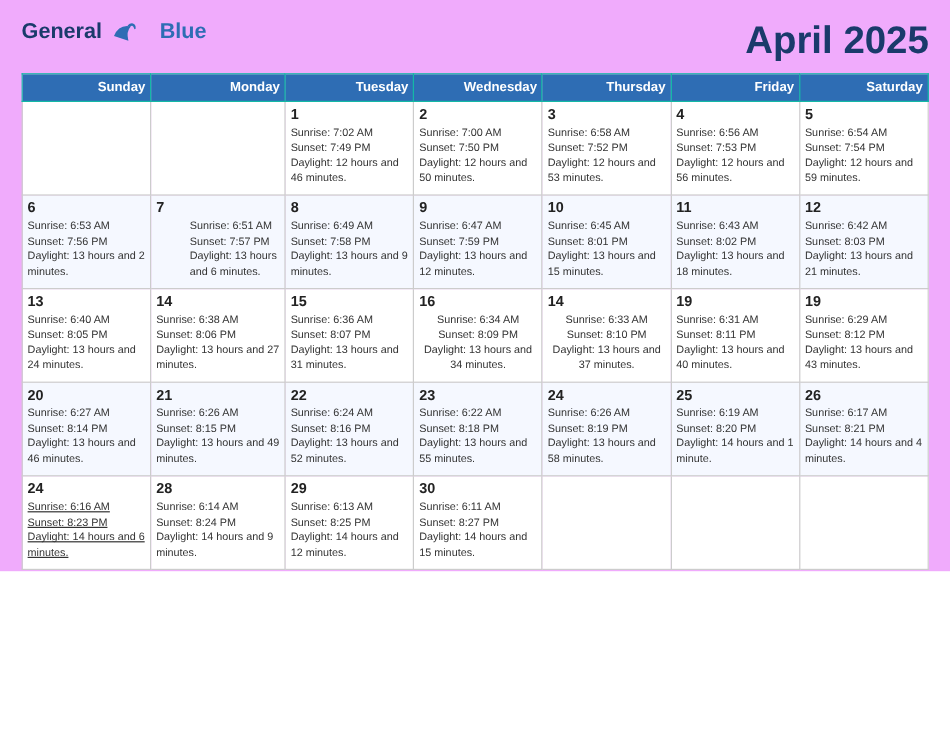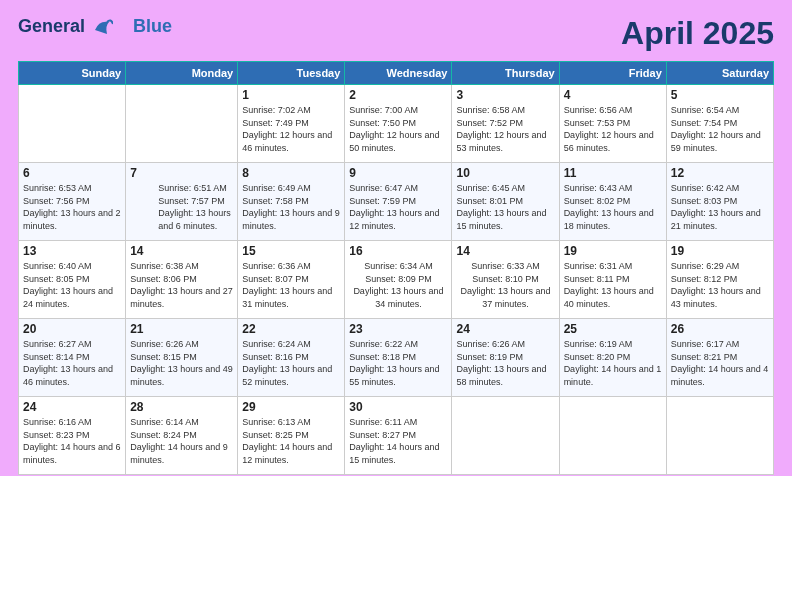--- a/index.html
+++ b/index.html
@@ -279,21 +279,21 @@
           <td>
             <div class="day-num">26</div>
             <div class="day-info" style="white-space: pre-line;">Sunrise: 6:17 AM
 Sunset: 8:21 PM
 Daylight: 14 hours and 4 minutes.</div>
           </td>
         </tr>
         <tr>
           <td>
             <div class="day-num">24</div>
-            <div class="day-info" style="white-space: pre-line;">Sunrise: 6:16 AM
+            <div class="day-info" style="white-space: pre-line; text-decoration: underline;">Sunrise: 6:16 AM
 Sunset: 8:23 PM
 Daylight: 14 hours and 6 minutes.</div>
           </td>
           <td>
             <div class="day-num">28</div>
             <div class="day-info" style="white-space: pre-line;">Sunrise: 6:14 AM
 Sunset: 8:24 PM
 Daylight: 14 hours and 9 minutes.</div>
           </td>
           <td>

